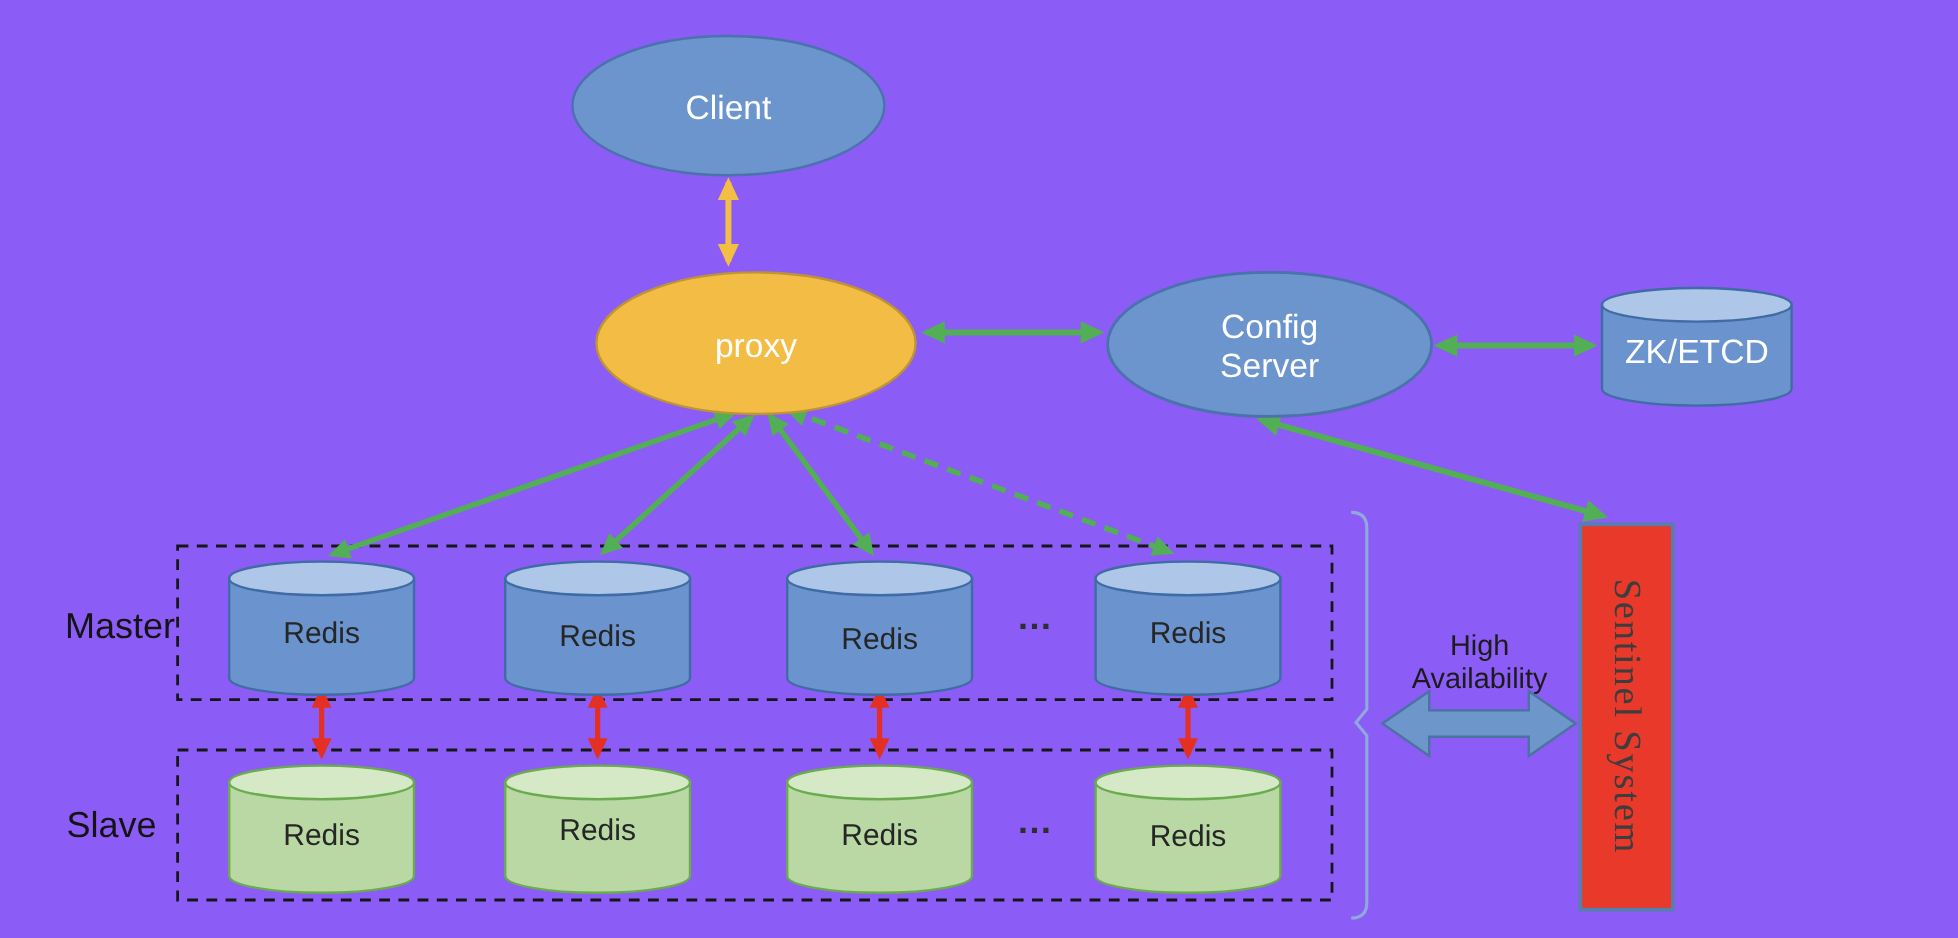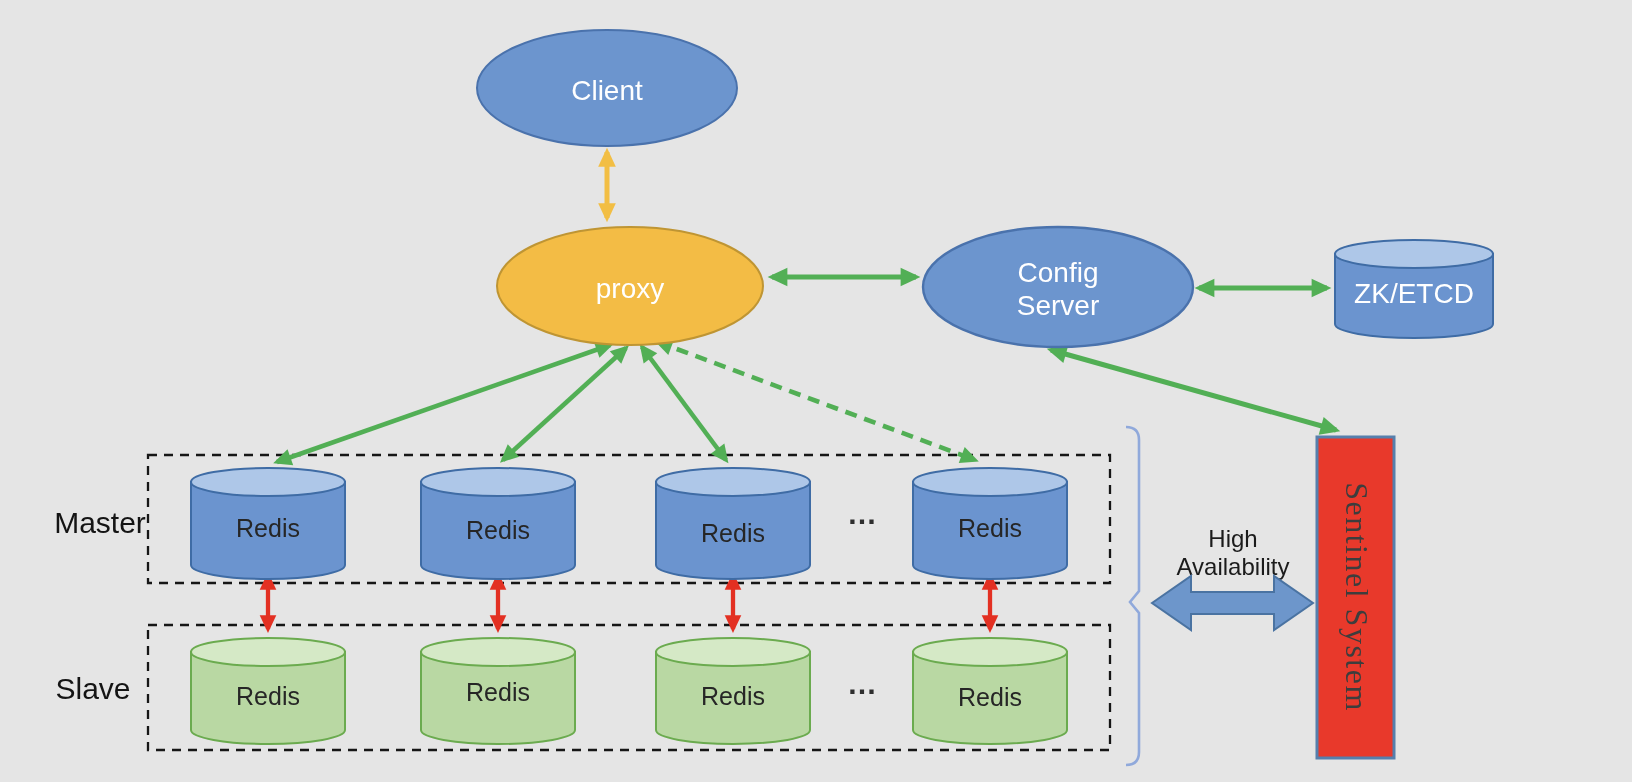--- a/index.html
+++ b/index.html
@@ -8,21 +8,21 @@
     background: #ffffff;
     width: 1632px;
     height: 782px;
     overflow: hidden;
     font-family: "Liberation Sans", sans-serif;
   }
   .canvas-wrap {
     position: relative;
     width: 1632px;
     height: 782px;
-    background: #e5e5e5;
+    background: #8b5cf6;
   }
   svg { display: block; }
   text { user-select: none; }
   .node-label {
     fill: #ffffff;
     font-family: "Liberation Sans", sans-serif;
     font-size: 28px;
   }
   .cyl-label {
     fill: #262626;

